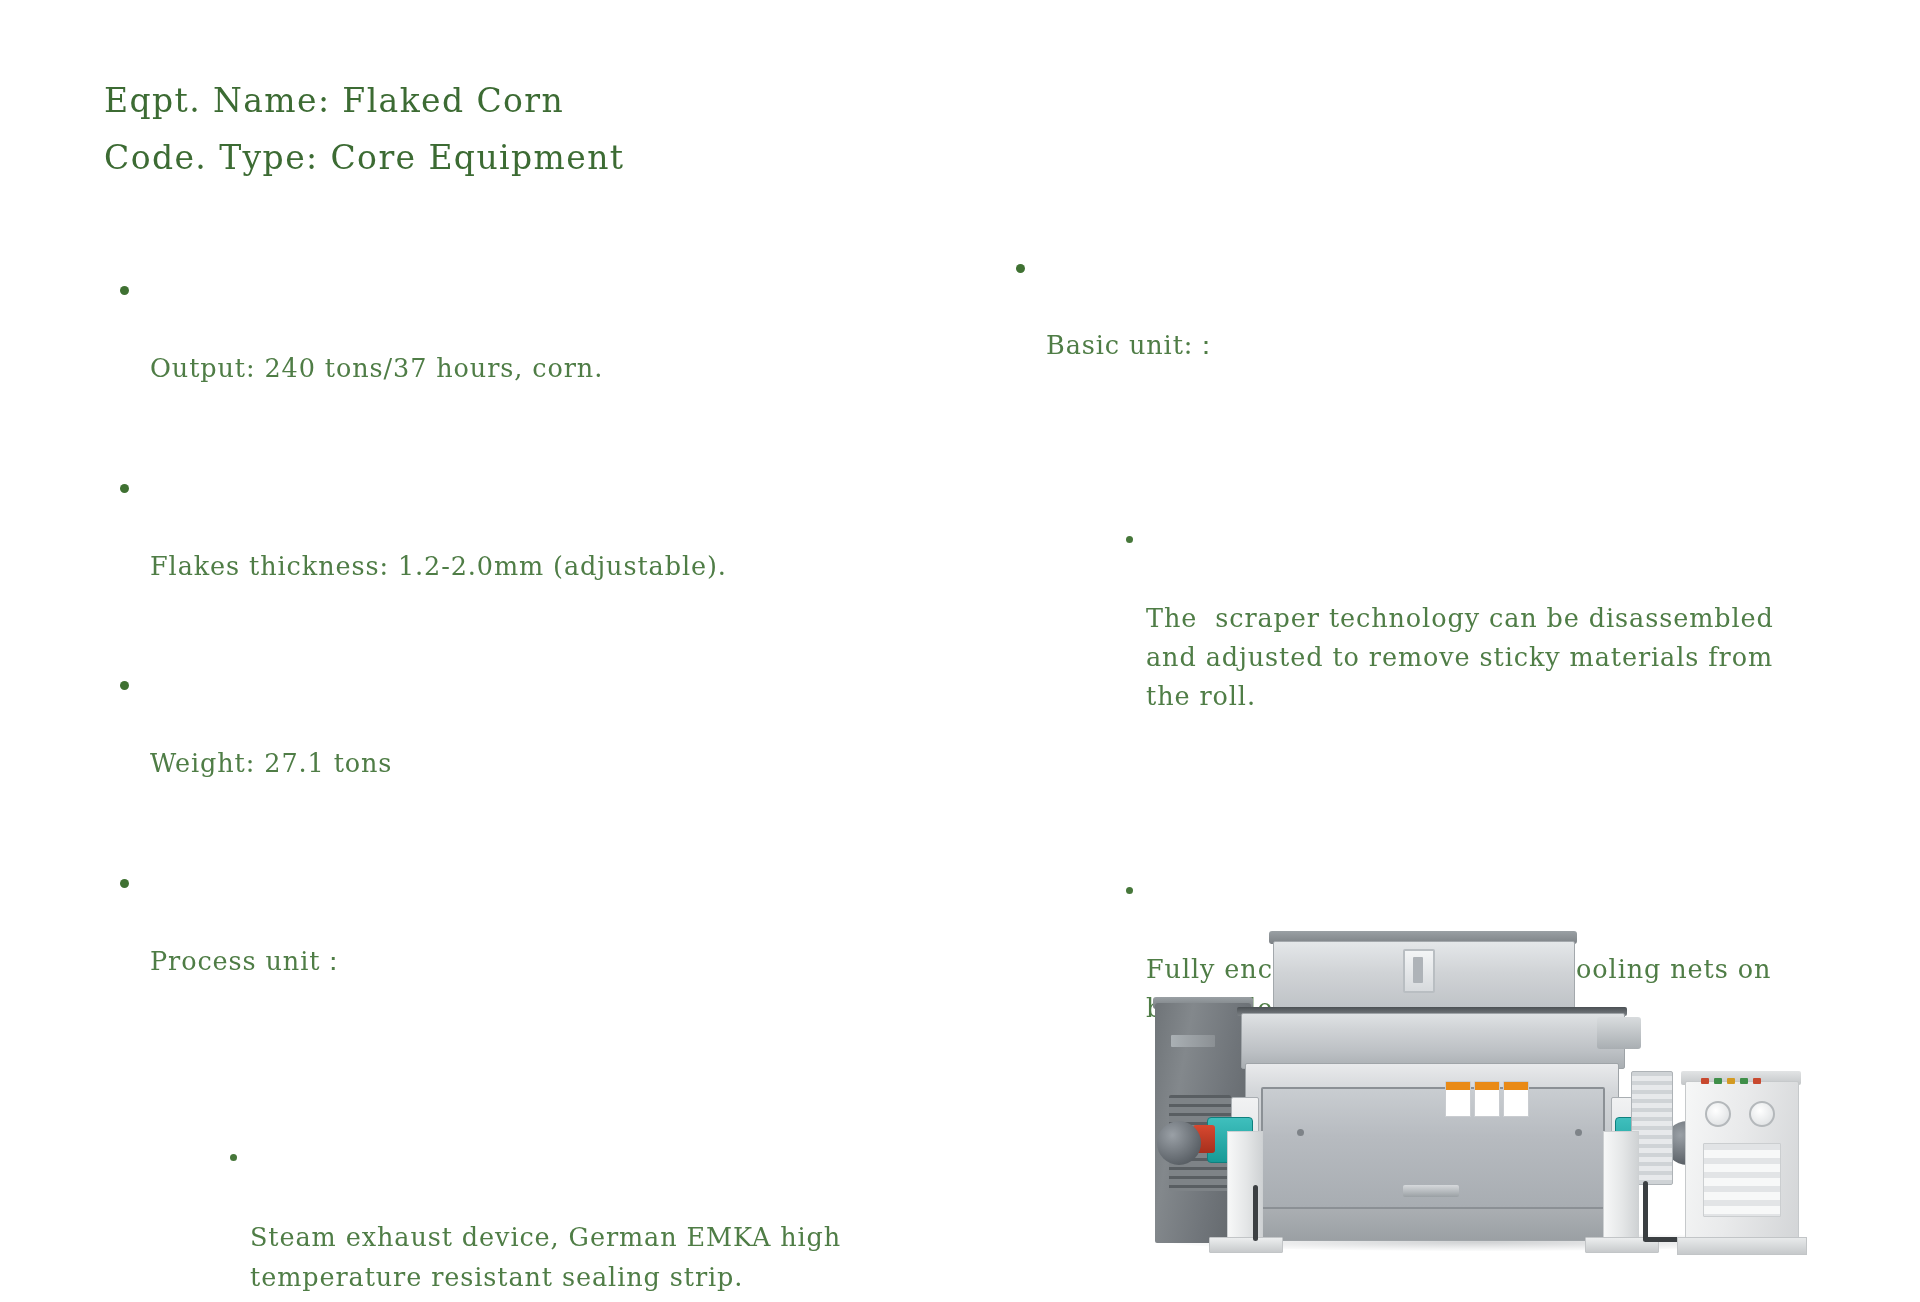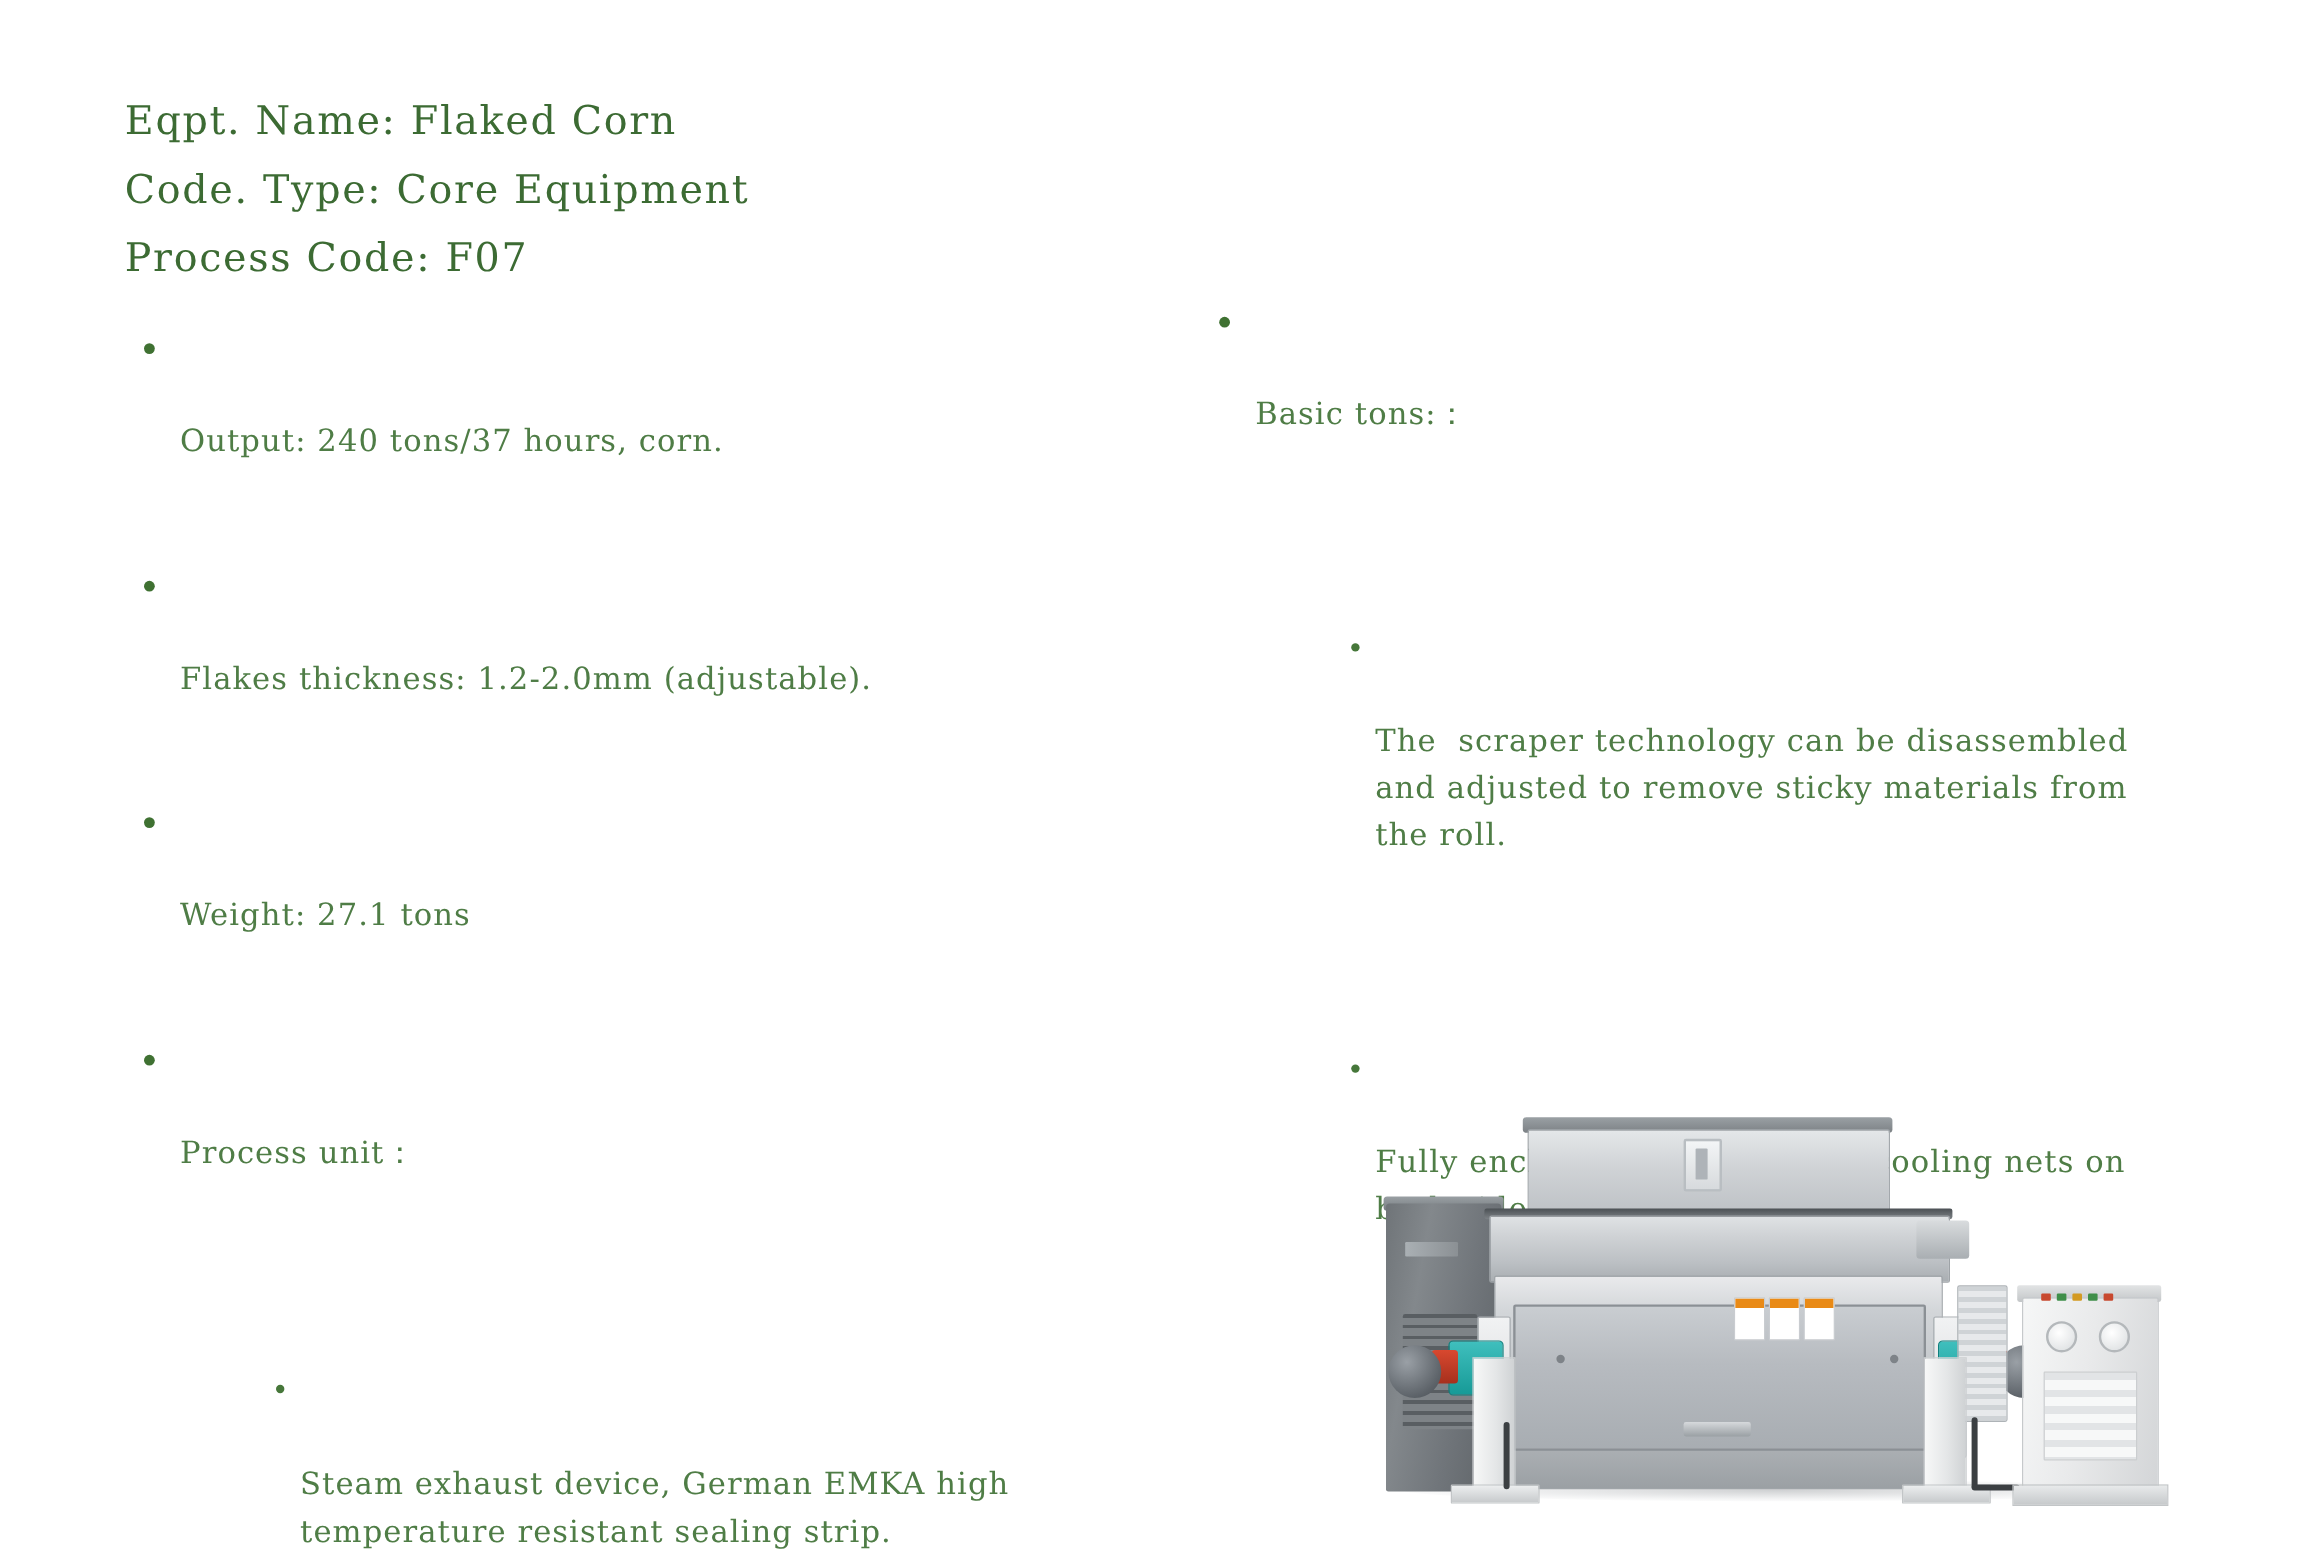--- a/index.html
+++ b/index.html
@@ -277,21 +277,20 @@
   .cable{background:#3b3f42;border-radius:3px;}
 </style>
 </head>
 <body>
 
 <div class="page">
 
   <div class="head-block">
     <div class="head-line">Eqpt. Name: Flaked Corn</div>
     <div class="head-line">Code. Type: Core Equipment</div>
-    <div class="head-line">Process Code: F07</div>
   </div>
 
   <div class="col col-left">
     <ul class="lvl1">
 
       <li class="item">
         <span class="txt">Output: 240 tons/37 hours, corn.</span>
       </li>
 
       <li class="item">
@@ -313,21 +312,21 @@
           
         </ul>
       </li>
 
     </ul>
   </div>
 
   <div class="col col-right">
     <ul class="lvl1">
       <li class="item">
-        <span class="txt">Basic tons:：</span>
+        <span class="txt">Basic unit:：</span>
         <ul class="lvl2">
           <li class="item">
             <span class="txt">The  scraper technology can be disassembled and adjusted to remove sticky materials from the roll.</span>
           </li>
           <li class="item">
             <span class="txt">Fully enclosed structure with cooling nets on both sides.</span>
           </li>
           
           
         </ul>

